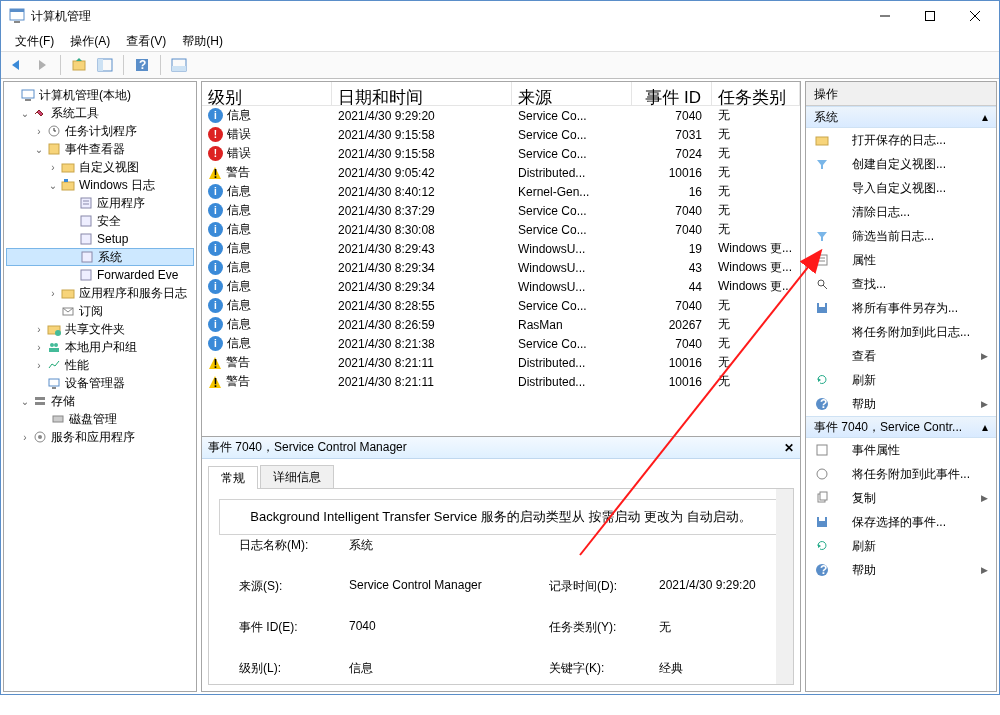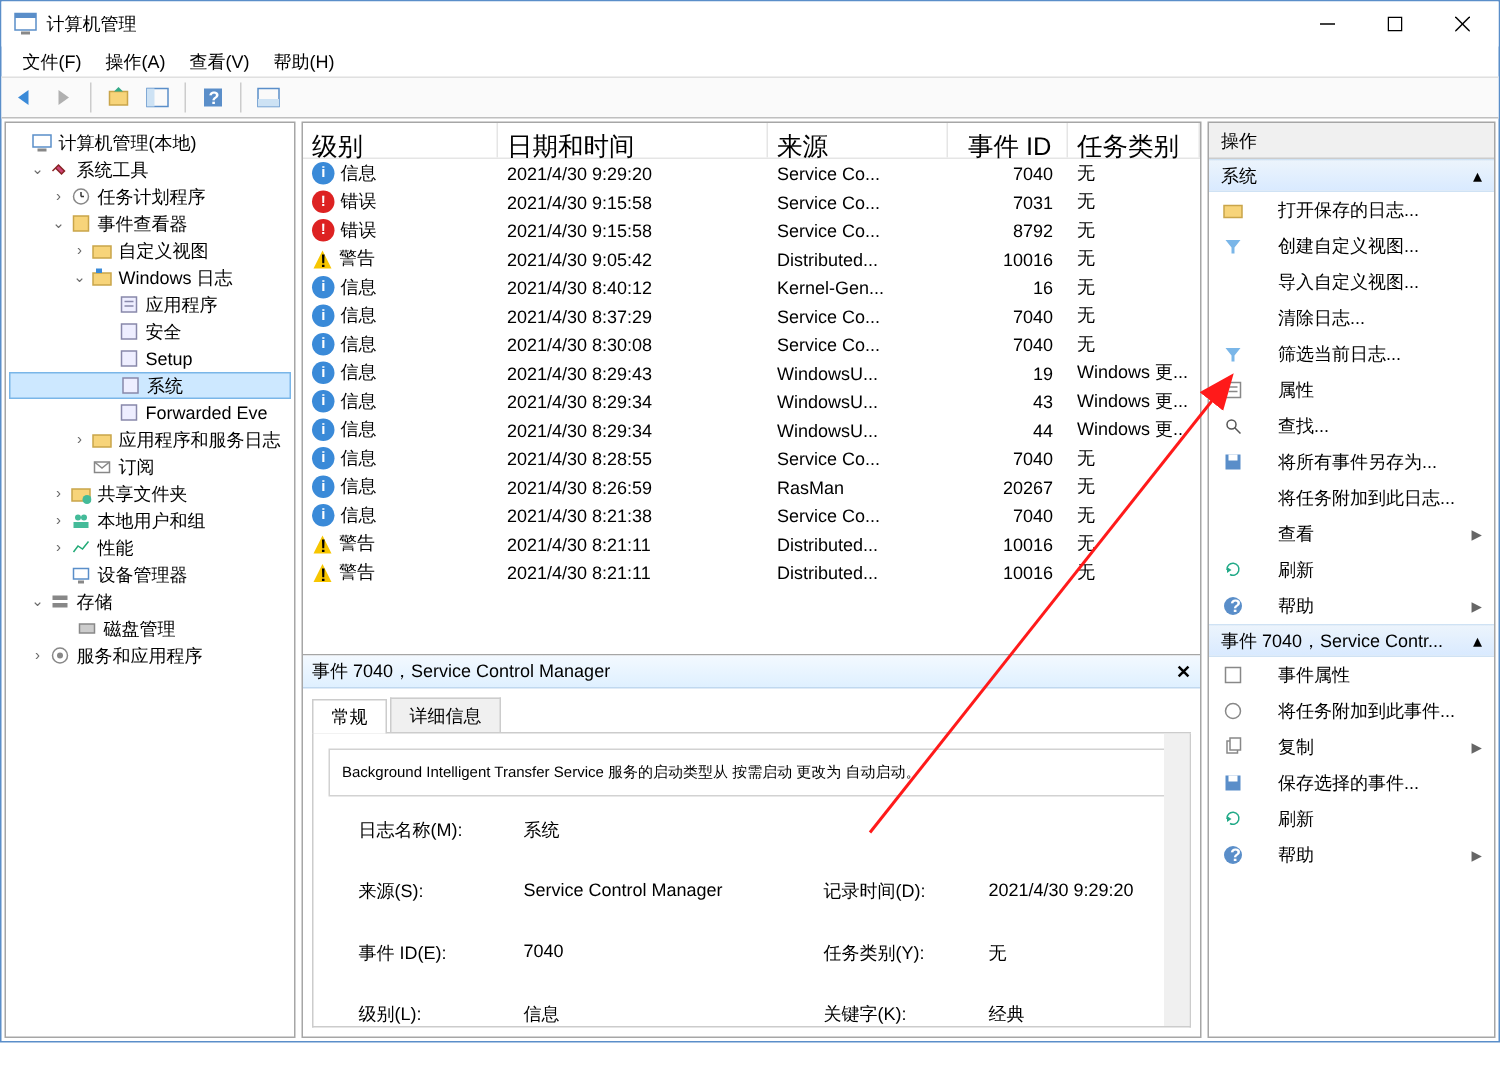--- a/index.html
+++ b/index.html
@@ -53,21 +53,21 @@
 .lvl-err { background: #d22; color: #fff; }
 
 
 .detail-panel { height: 255px; border-top: 1px solid #a6a6a6; display: flex; flex-direction: column; }
 .detail-title { height: 22px; background: linear-gradient(#f3f9ff,#dff0ff); border-bottom: 1px solid #c0d8ef; display: flex; align-items: center; padding: 0 6px; font-size: 12px; }
 .detail-title .close { margin-left: auto; font-weight: bold; cursor: default; }
 .tabs { display: flex; height: 24px; border-bottom: 1px solid #ccc; margin: 6px 6px 0 6px; }
 .tab { padding: 3px 12px; border: 1px solid #ccc; border-bottom: none; background: #f0f0f0; margin-right: 2px; font-size: 12px; }
 .tab.active { background: #fff; position: relative; top: 1px; }
 .detail-body { flex: 1; margin: 0 6px 6px 6px; border: 1px solid #ccc; border-top: none; padding: 10px; position: relative; overflow: hidden; }
-.desc-box { border: 1px solid #d2d2d2; padding: 8px; margin-bottom: 14px; font-size: 10px; background: #fff; }
+.desc-box { border: 1px solid #d2d2d2; padding: 8px; margin-bottom: 2px; font-size: 13px; background: #fff; text-align: center; }
 .props { display: grid; grid-template-columns: 110px 200px 110px 200px; row-gap: 24px; font-size: 12px; margin-left: 20px; }
 .props .lbl { font-size: 12px; }
 .detail-scroll { position: absolute; right: 0; top: 0; bottom: 0; width: 17px; background: #f0f0f0; }
 
 
 .actions-panel { width: 192px; overflow: hidden; display: flex; flex-direction: column; }
 .actions-header { height: 24px; background: #f0f0f0; border-bottom: 1px solid #ccc; padding: 4px 8px; font-weight: normal; }
 .action-group-title { background: linear-gradient(#ecf4fc,#d9eaff); height: 22px; padding: 3px 8px; border-top: 1px solid #cfe2f4; border-bottom: 1px solid #cfe2f4; display: flex; align-items: center; }
 .action-group-title .chev { margin-left: auto; }
 .action-item { height: 24px; display: flex; align-items: center; padding: 0 8px 0 8px; gap: 22px; }
@@ -391,21 +391,21 @@
             <div class="col-id">7031</div>
             <div class="col-cat">无</div>
           </div>
           <div class="row">
             <div class="col-level">
               <span class="lvl-icon lvl-err">!</span>
               <span>错误</span>
             </div>
             <div class="col-date">2021/4/30 9:15:58</div>
             <div class="col-src">Service Co...</div>
-            <div class="col-id">8792</div>
+            <div class="col-id">7024</div>
             <div class="col-cat">无</div>
           </div>
           <div class="row">
             <div class="col-level">
               <span class="lvl-icon" style="width:14px;height:14px">
                 <svg width="14" height="14">
                   <polygon points="7,1 13,13 1,13" fill="#f7c600"></polygon>
                   <text x="5.5" y="12" font-size="9" font-weight="bold">!</text>
                 </svg>
               </span>

